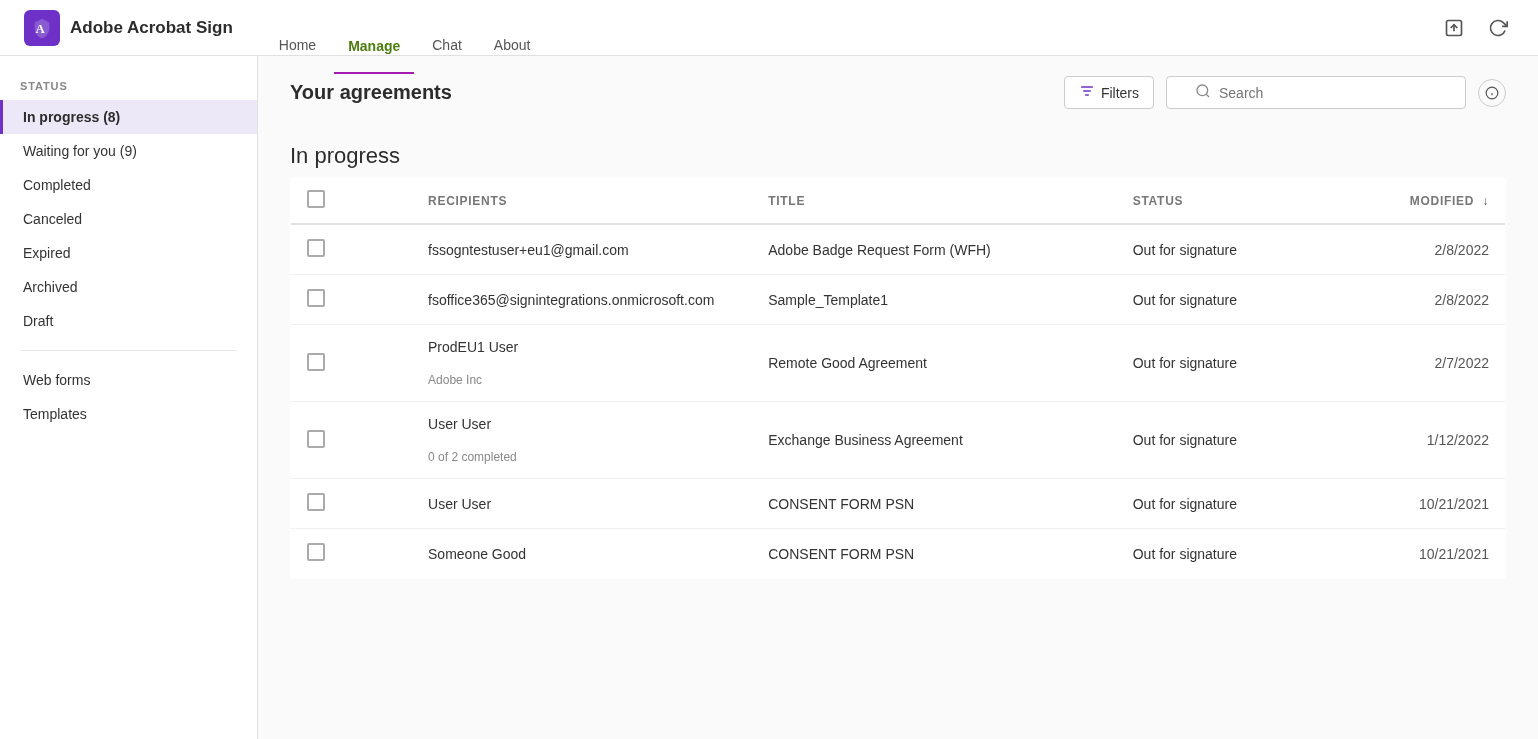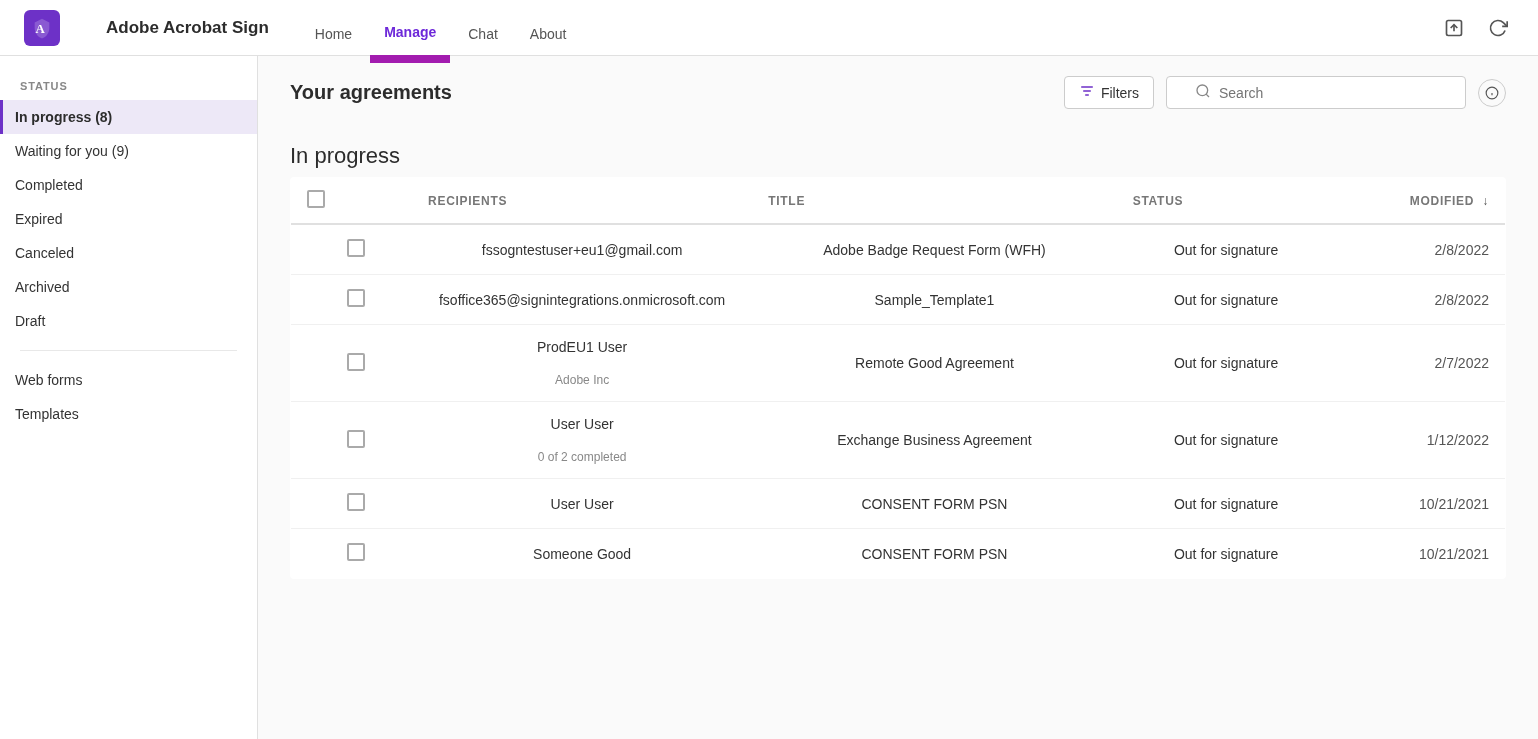--- a/index.html
+++ b/index.html
@@ -16,32 +16,32 @@
     }
     .topbar-brand {
       display: flex; align-items: center; gap: 10px; margin-right: 32px;
     }
     .brand-icon {
       width: 36px; height: 36px; background: #6d31c7; border-radius: 6px;
       display: flex; align-items: center; justify-content: center;
       color: #fff; font-size: 20px; font-weight: bold;
     }
     .brand-name {
-      font-size: 17px; font-weight: 600; color: #2c2c2c; margin-left: 36px;
+      font-size: 17px; font-weight: 600; color: #2c2c2c;
     }
     .topbar-nav {
       display: flex; align-items: center; gap: 4px; height: 100%;
     }
     .nav-item {
       padding: 0 14px; height: 100%; display: flex; align-items: center;
       cursor: pointer; font-size: 14px; color: #555; border-bottom: 3px solid transparent;
-      position: relative; top: 8px;
+      position: relative; top: 19px;
     }
     .nav-item.active {
-      color: #6d28d9; font-weight: 600; border-bottom: 8px solid #a21caf;
+      color: #4d7c0f; font-weight: 600; border-bottom: 2px solid #a21caf;
     }
     .topbar-right {
       margin-left: auto; display: flex; align-items: center; gap: 12px;
     }
     .topbar-icon-btn {
       width: 32px; height: 32px; display: flex; align-items: center; justify-content: center;
       cursor: pointer; color: #555; font-size: 18px; border: none; background: none;
     }
 
     
@@ -55,21 +55,21 @@
       background: #fff;
       border-right: 1px solid #e0e0e0;
       padding: 24px 0;
       overflow-y: auto;
     }
     .sidebar-section-header {
       font-size: 11px; font-weight: 700; color: #888; letter-spacing: 0.08em;
       padding: 0 20px 8px 20px; text-transform: uppercase;
     }
     .sidebar-item {
-      padding: 9px 12px; cursor: pointer; color: #333; font-size: 14px;
+      padding: 9px 20px; cursor: pointer; color: #333; font-size: 14px;
       display: block; border-left: 3px solid transparent;
     }
     .sidebar-item.active {
       background: #ede8f7; border-left: 3px solid #6d31c7; font-weight: 600; color: #2c2c2c;
     }
     .sidebar-divider {
       height: 1px; background: #e8e8e8; margin: 12px 20px;
     }
     .sidebar-sub-section {
       margin-top: 8px;
@@ -125,21 +125,21 @@
       color: #777; text-transform: uppercase; letter-spacing: 0.06em;
       background: #fff;
     }
     .agreements-table th.col-check { width: 40px; padding: 12px 8px 12px 16px; }
     .agreements-table th.col-recipients { width: 28%; }
     .agreements-table th.col-title { width: 30%; }
     .agreements-table th.col-status { width: 18%; }
     .agreements-table th.col-modified { width: 14%; text-align: right; }
     .agreements-table td {
       padding: 14px 16px; font-size: 14px; color: #333;
-      border-bottom: 1px solid #f0f0f0; vertical-align: middle; text-align: center;
+      border-bottom: 1px solid #f0f0f0; vertical-align: middle;
     }
     .agreements-table td.col-check { padding: 14px 8px 14px 16px; }
     .agreements-table td.col-modified { text-align: right; color: #555; }
     .agreements-table tbody tr:last-child td { border-bottom: none; }
     .recipient-name { font-weight: 500; color: #333; }
     .recipient-sub { font-size: 12px; color: #888; margin-top: 18px; }
     .sort-arrow { margin-left: 4px; color: #555; }
     .checkbox-cell {
       width: 18px; height: 18px; border: 2px solid #aaa; border-radius: 2px;
       display: inline-block; cursor: pointer;
@@ -190,22 +190,22 @@
 </div>
 
 <div class="main-layout">
 
   <aside class="sidebar">
     <div class="sidebar-section-header">Status</div>
 
     <div class="sidebar-item active">In progress (8)</div>
     <div class="sidebar-item">Waiting for you (9)</div>
     <div class="sidebar-item">Completed</div>
+    <div class="sidebar-item">Canceled</div>
     <div class="sidebar-item">Expired</div>
-    <div class="sidebar-item">Canceled</div>
     <div class="sidebar-item">Archived</div>
     <div class="sidebar-item">Draft</div>
 
     <div class="sidebar-divider"></div>
 
     <div class="sidebar-sub-section">
       <div class="sidebar-item">Web forms</div>
       <div class="sidebar-item">Templates</div>
     </div>
   </aside>

